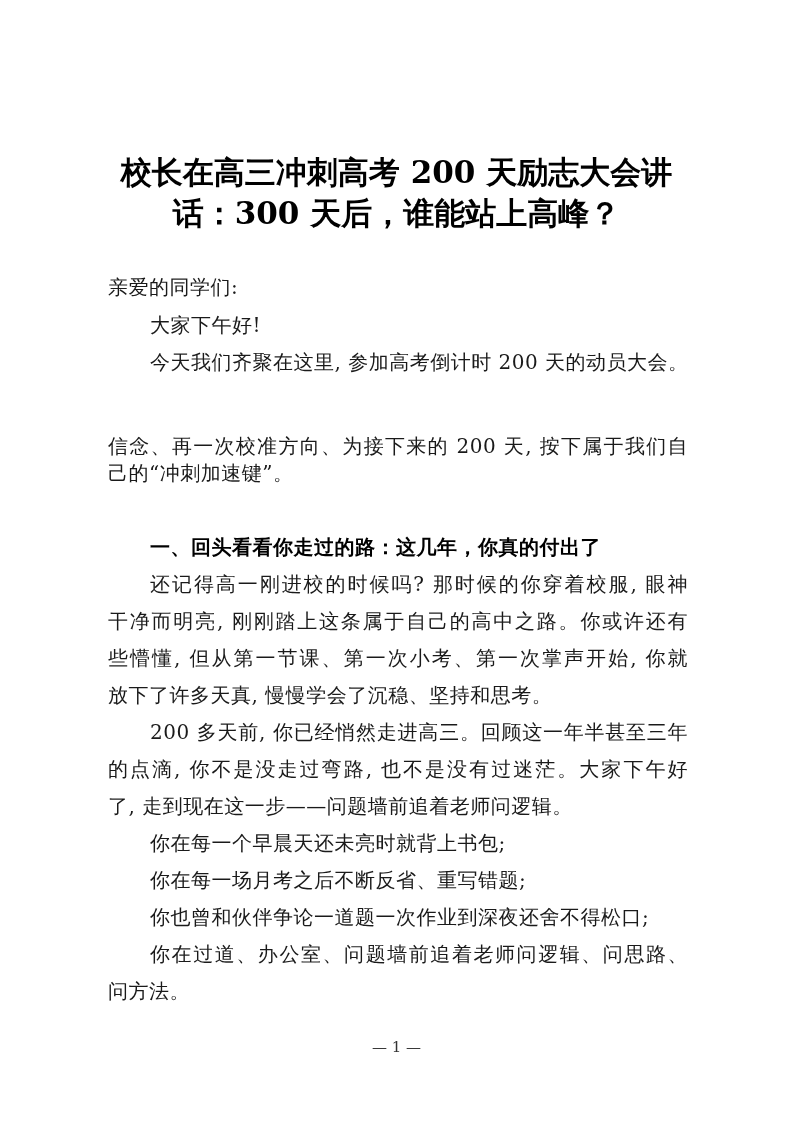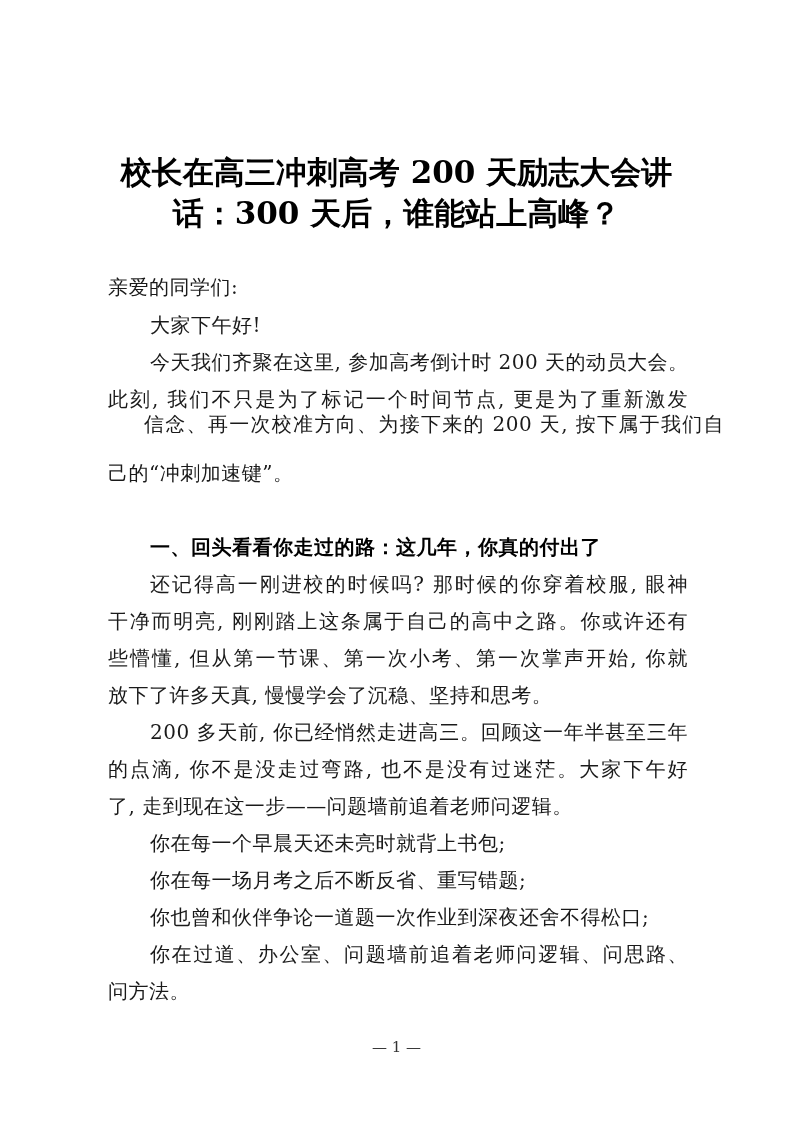--- a/index.html
+++ b/index.html
@@ -29,22 +29,21 @@
 
 <div class="page">
 
   <div class="title" style="top:152px;">校长在高三冲刺高考 200 天励志大会讲</div>
   <div class="title" style="top:193px;">话：300 天后，谁能站上高峰？</div>
 
   <div class="line last" style="top:274px;">亲爱的同学们:</div>
   <div class="line indent last" style="top:312px;">大家下午好!</div>
 
   <div class="line indent" style="top:349px;">今天我们齐聚在这里, 参加高考倒计时 200 天的动员大会。</div>
-  <div class="line" style="top:386px;">此刻, 我们不只是为了标记一个时间节点, 更是为了重新激发</div>
-  <div class="line" style="top:411px;margin-left:36px;">信念、再一次校准方向、为接下来的 200 天, 按下属于我们自</div>
+  <div class="line" style="top:433px;">信念、再一次校准方向、为接下来的 200 天, 按下属于我们自</div>
   <div class="line last" style="top:460px;">己的“冲刺加速键”。</div>
 
 
   <div class="line indent last heading" style="top:534px;">一、回头看看你走过的路：这几年，你真的付出了</div>
 
   <div class="line indent" style="top:571px;">还记得高一刚进校的时候吗? 那时候的你穿着校服, 眼神</div>
   <div class="line" style="top:608px;">干净而明亮, 刚刚踏上这条属于自己的高中之路。你或许还有</div>
   <div class="line" style="top:645px;">些懵懂, 但从第一节课、第一次小考、第一次掌声开始, 你就</div>
   <div class="line last" style="top:682px;">放下了许多天真, 慢慢学会了沉稳、坚持和思考。</div>
 

